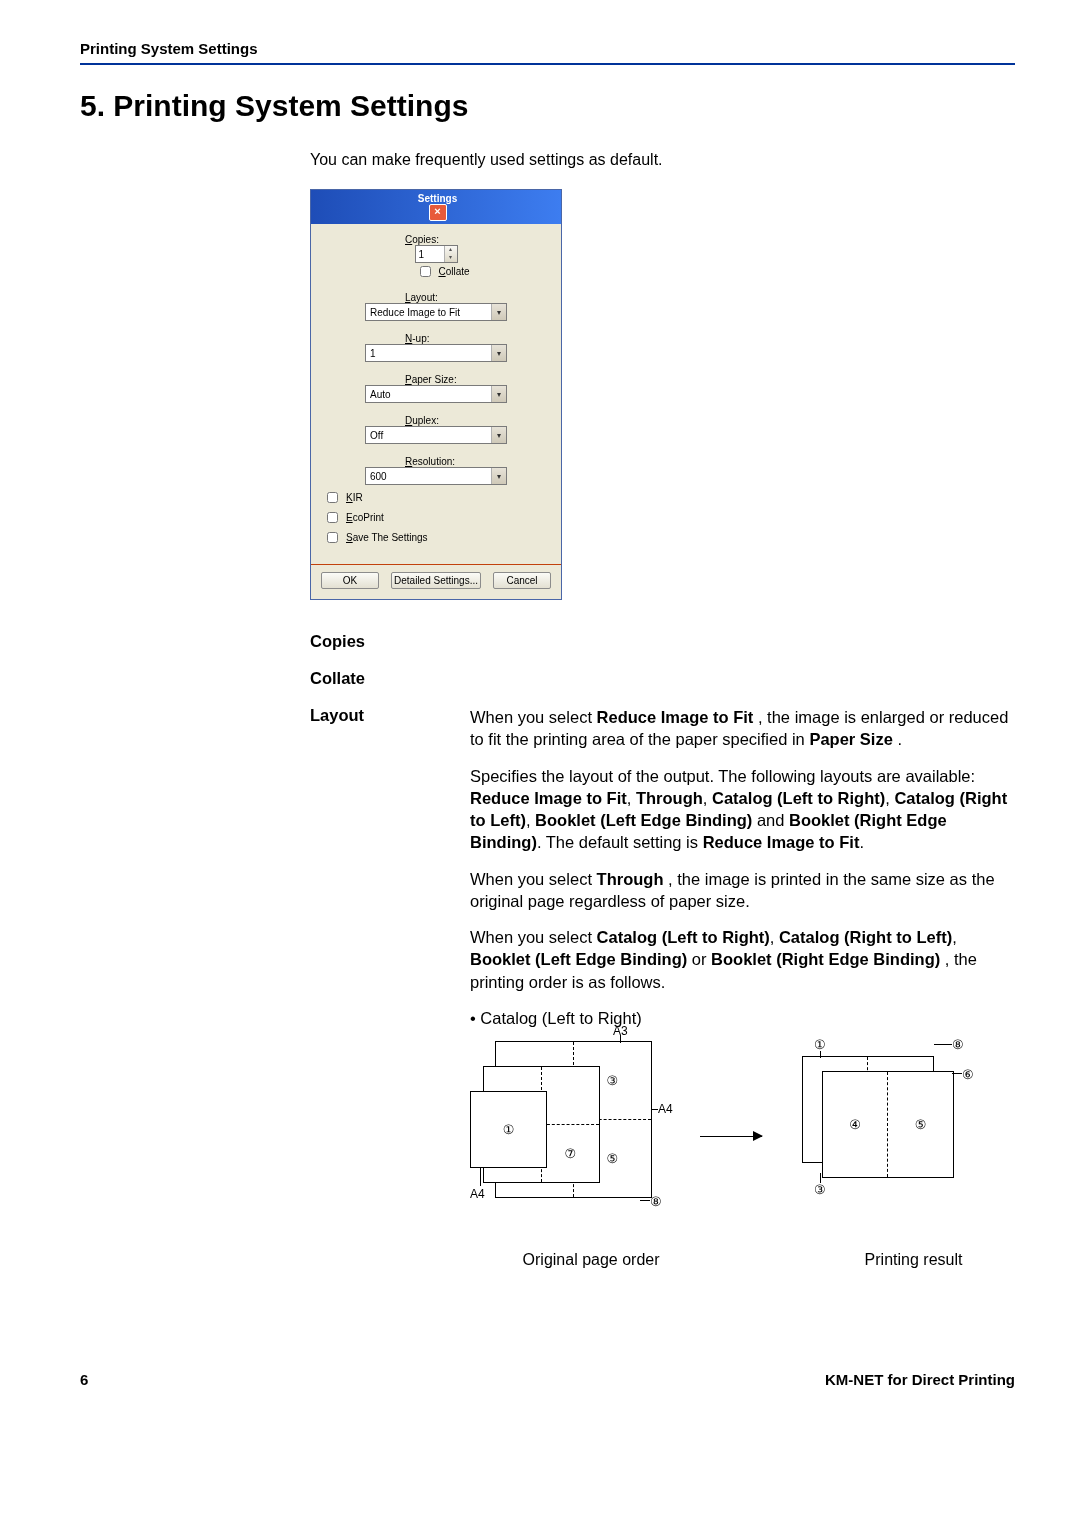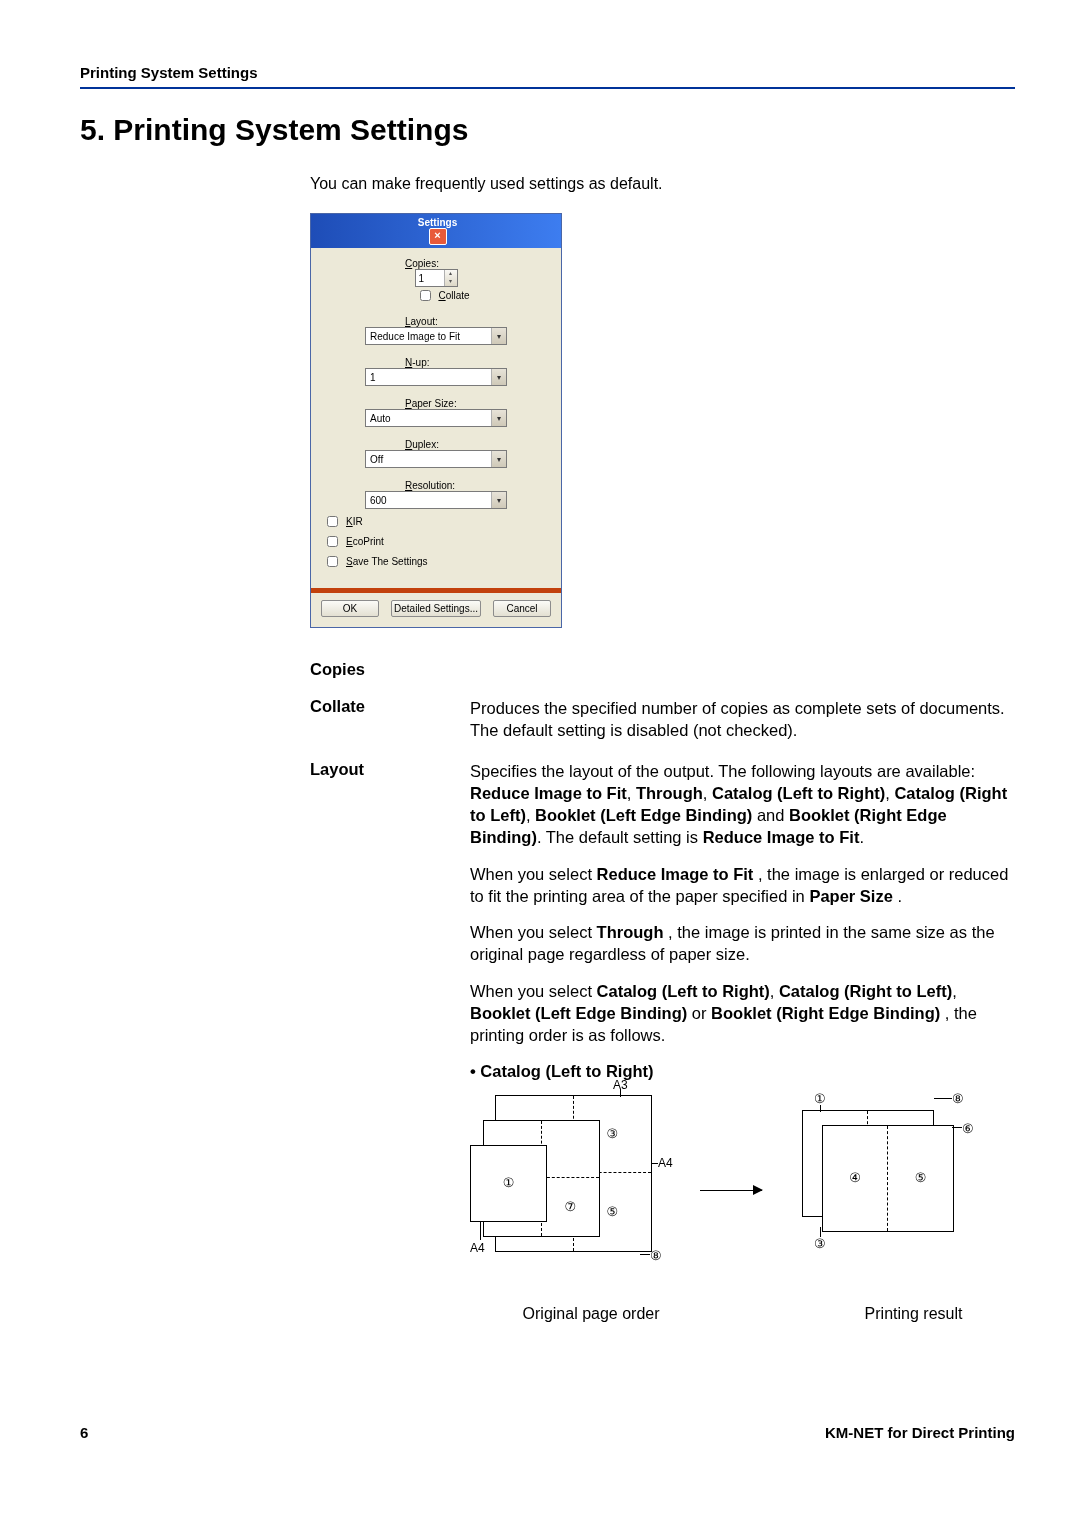--- a/index.html
+++ b/index.html
@@ -4,21 +4,21 @@
 <style>
   body {
     font-family: Arial, Helvetica, sans-serif;
     background: #fff;
     margin: 0;
     padding: 0;
     color: #000;
     width: 1080px;
   }
   .page {
-    padding: 64px 65px 40px 80px;
+    padding: 40px 65px 40px 80px;
   }
   .running-header {
     font-size: 15px;
     font-weight: bold;
     margin-bottom: 6px;
   }
   .hr-top {
     height: 2px;
     background: #003399;
     margin-bottom: 24px;
@@ -142,21 +142,21 @@
   }
   .chk-col label {
     display: flex;
     align-items: center;
     gap: 5px;
     font-size: 10px;
     margin-bottom: 3px;
   }
   .chk-col input { width:11px; height:11px; }
   .dialog-buttons {
-    border-top: 5px solid #c2410c;
+    border-top: 1px solid #c2410c;
     padding: 7px 10px 10px;
     display: flex;
     align-items: center;
     justify-content: space-between;
     gap: 6px;
   }
   .dlg-btn {
     background: linear-gradient(#fbfbf7,#e3e0d2);
     border: 1px solid #8c8c8c;
     border-radius: 2px;
@@ -169,21 +169,21 @@
   .btn-cancel { width: 56px; }
 
   
   .def-row { display: flex; margin-bottom: 18px; font-size: 16.5px; }
   .def-term { width: 160px; font-weight: bold; }
   .def-body { flex: 1; line-height: 1.35; }
   .def-body p { margin: 0 0 14px 0; }
   .def-body p:last-child { margin-bottom: 0; }
   .def-body .b { font-weight: bold; }
 
-  .sub-bullet { font-weight: bold; font-size: 16.5px; margin: 6px 0 12px 0; }
+  .sub-bullet { font-weight: normal; font-size: 16.5px; margin: 6px 0 12px 0; }
 
   
   .diagram-wrap {
     display: flex;
     gap: 40px;
     align-items: flex-start;
   }
   .dg-block { position: relative; }
   
   .stack {
@@ -344,44 +344,41 @@
         <div class="dlg-btn btn-cancel">Cancel</div>
       </div>
     </div>
 
     <div class="def-row">
       <div class="def-term">Copies</div>
     </div>
 
     <div class="def-row">
       <div class="def-term">Collate</div>
-      <div class="def-body">
-          <p>Produces the specified number of copies as complete sets of documents. The default setting is disabled (not checked).</p>
-        </div>
     </div>
 
     <div class="def-row">
       <div class="def-term">Layout</div>
       <div class="def-body">
+        <p>
+          <span>When you select </span>
+          <span class="b">Reduce Image to Fit</span>
+          <span>, the image is enlarged or reduced to fit the printing area of the paper specified in </span>
+          <span class="b">Paper Size</span>
+          <span>.</span>
+        </p>
         <p>
           <span>Specifies the layout of the output. The following layouts are available: </span>
           <span class="b">Reduce Image to Fit</span><span>, </span>
           <span class="b">Through</span><span>, </span>
           <span class="b">Catalog (Left to Right)</span><span>, </span>
           <span class="b">Catalog (Right to Left)</span><span>, </span>
           <span class="b">Booklet (Left Edge Binding)</span><span> and </span>
           <span class="b">Booklet (Right Edge Binding)</span><span>. The default setting is </span>
           <span class="b">Reduce Image to Fit</span><span>.</span>
-        </p>
-        <p>
-          <span>When you select </span>
-          <span class="b">Reduce Image to Fit</span>
-          <span>, the image is enlarged or reduced to fit the printing area of the paper specified in </span>
-          <span class="b">Paper Size</span>
-          <span>.</span>
         </p>
         <p>
           <span>When you select </span>
           <span class="b">Through</span>
           <span>, the image is printed in the same size as the original page regardless of paper size.</span>
         </p>
         <p>
           <span>When you select </span>
           <span class="b">Catalog (Left to Right)</span><span>, </span>
           <span class="b">Catalog (Right to Left)</span><span>, </span>

